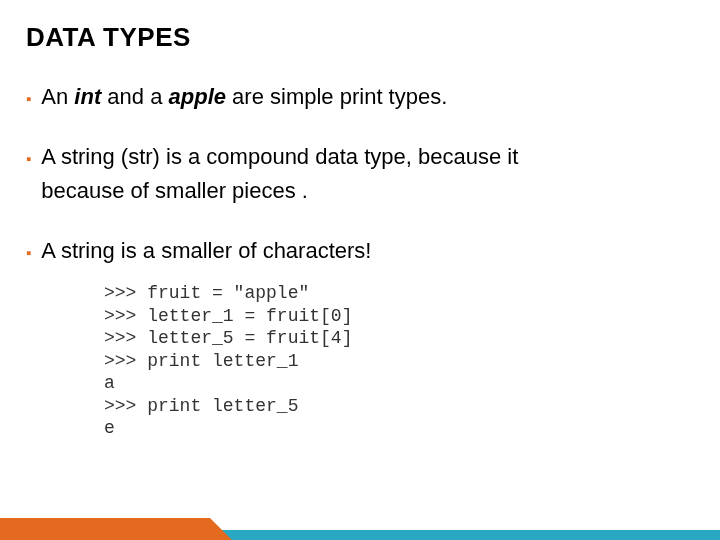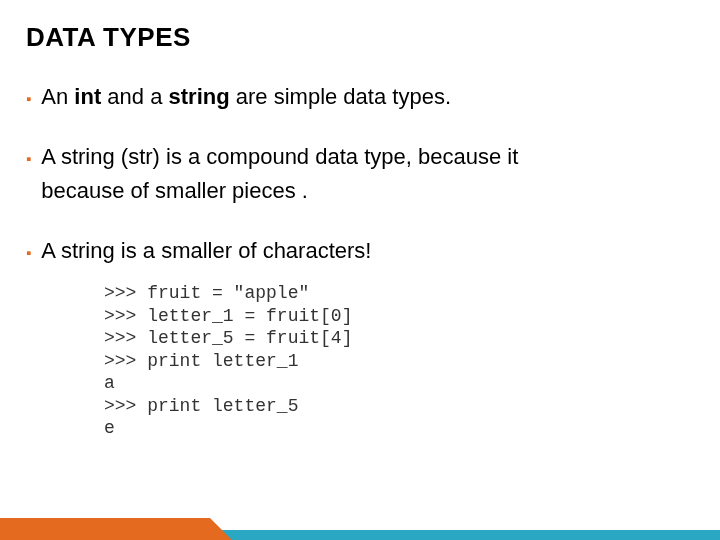--- a/index.html
+++ b/index.html
@@ -85,35 +85,35 @@
   }
   .footer-triangle {
     position: absolute;
     left: 210px;
     bottom: 0;
     width: 0;
     height: 0;
     border-bottom: 22px solid #e36a1f;
     border-right: 22px solid transparent;
   }
-  b { font-weight: 900; }
+  b { font-weight: 900; font-style: italic; }
 </style>
 </head>
 <body>
 
 <div class="slide">
 
   <div class="title">DATA TYPES</div>
 
   <div class="body">
 
     <div class="bullet">
       <span class="marker">▪</span>
       <span class="text">
-        <span>An </span><b>int</b><span> and a </span><b>string</b><span> are simple data types.</span>
+        <span>An </span><b>int</b><span> and a </span><b>apple</b><span> are simple print types.</span>
       </span>
     </div>
 
     <div class="bullet">
       <span class="marker">▪</span>
       <span class="text">A string (str) is a compound data type, because it because of smaller pieces .</span>
     </div>
 
     <div class="bullet" style="margin-bottom:14px;">
       <span class="marker">▪</span>

